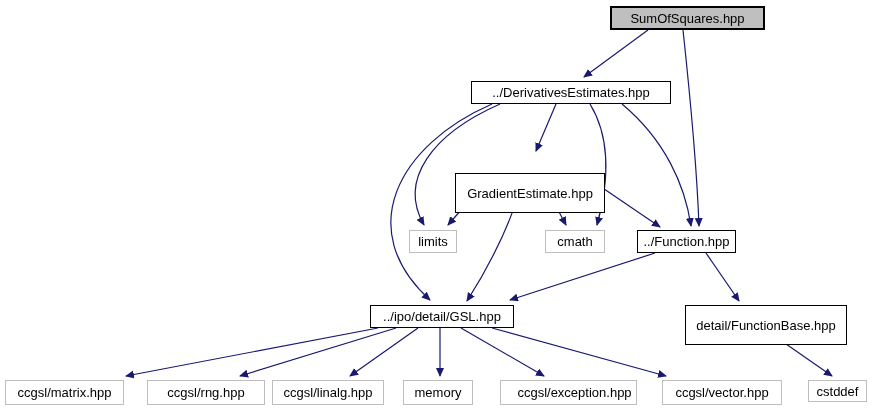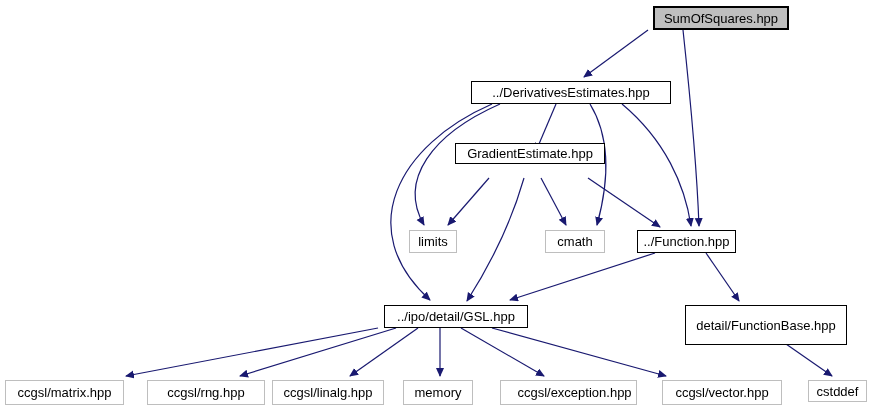--- a/index.html
+++ b/index.html
@@ -82,27 +82,27 @@
         <path d="M378,328 L126,376" class="edge" marker-end="url(#arrow)"></path>
         <path d="M396,328 L240,376" class="edge" marker-end="url(#arrow)"></path>
         <path d="M418,328 L350,376" class="edge" marker-end="url(#arrow)"></path>
         <path d="M440,328 L440,376" class="edge" marker-end="url(#arrow)"></path>
         <path d="M461,328 L544,376" class="edge" marker-end="url(#arrow)"></path>
         <path d="M492,328 L666,376" class="edge" marker-end="url(#arrow)"></path>
         <path d="M763,328 L832,376" class="edge" marker-end="url(#arrow)"></path>
       </g>
   </svg>
   <div id="nodes">
-      <div class="node main" style="left: 610px; top: 6px; width: 136px; height: 24px; margin-left: 43px;">SumOfSquares.hpp</div>
+      <div class="node main" style="left: 610px; top: 6px; width: 155px; height: 24px;">SumOfSquares.hpp</div>
       <div class="node internal" style="left: 471px; top: 81px; width: 200px; height: 23px;">../DerivativesEstimates.hpp</div>
-      <div class="node internal" style="left: 455px; top: 143px; width: 150px; height: 21px;">GradientEstimate.hpp</div>
+      <div class="node internal" style="left: 455px; top: 173px; width: 150px; height: 40px;">GradientEstimate.hpp</div>
       <div class="node external" style="left: 409px; top: 230px; width: 48px; height: 23px;">limits</div>
       <div class="node external" style="left: 545px; top: 230px; width: 60px; height: 23px;">cmath</div>
       <div class="node internal" style="left: 637px; top: 230px; width: 99px; height: 23px;">../Function.hpp</div>
-      <div class="node internal" style="left: 370px; top: 305px; width: 144px; height: 23px; margin-left: 14px;">../ipo/detail/GSL.hpp</div>
+      <div class="node internal" style="left: 370px; top: 305px; width: 144px; height: 23px;">../ipo/detail/GSL.hpp</div>
       <div class="node internal" style="left: 685px; top: 305px; width: 162px; height: 40px;">detail/FunctionBase.hpp</div>
       <div class="node external" style="left: 5px; top: 380px; width: 119px; height: 25px;">ccgsl/matrix.hpp</div>
       <div class="node external" style="left: 147px; top: 380px; width: 118px; height: 25px;">ccgsl/rng.hpp</div>
       <div class="node external" style="left: 272px; top: 380px; width: 112px; height: 25px;">ccgsl/linalg.hpp</div>
       <div class="node external" style="left: 403px; top: 380px; width: 70px; height: 25px;">memory</div>
       <div class="node external" style="left: 500px; top: 380px; width: 137px; height: 25px; padding-left: 16px;">ccgsl/exception.hpp</div>
       <div class="node external" style="left: 662px; top: 380px; width: 120px; height: 25px;">ccgsl/vector.hpp</div>
       <div class="node external" style="left: 808px; top: 380px; width: 59px; height: 22px;">cstddef</div>
     </div>
 </div>

